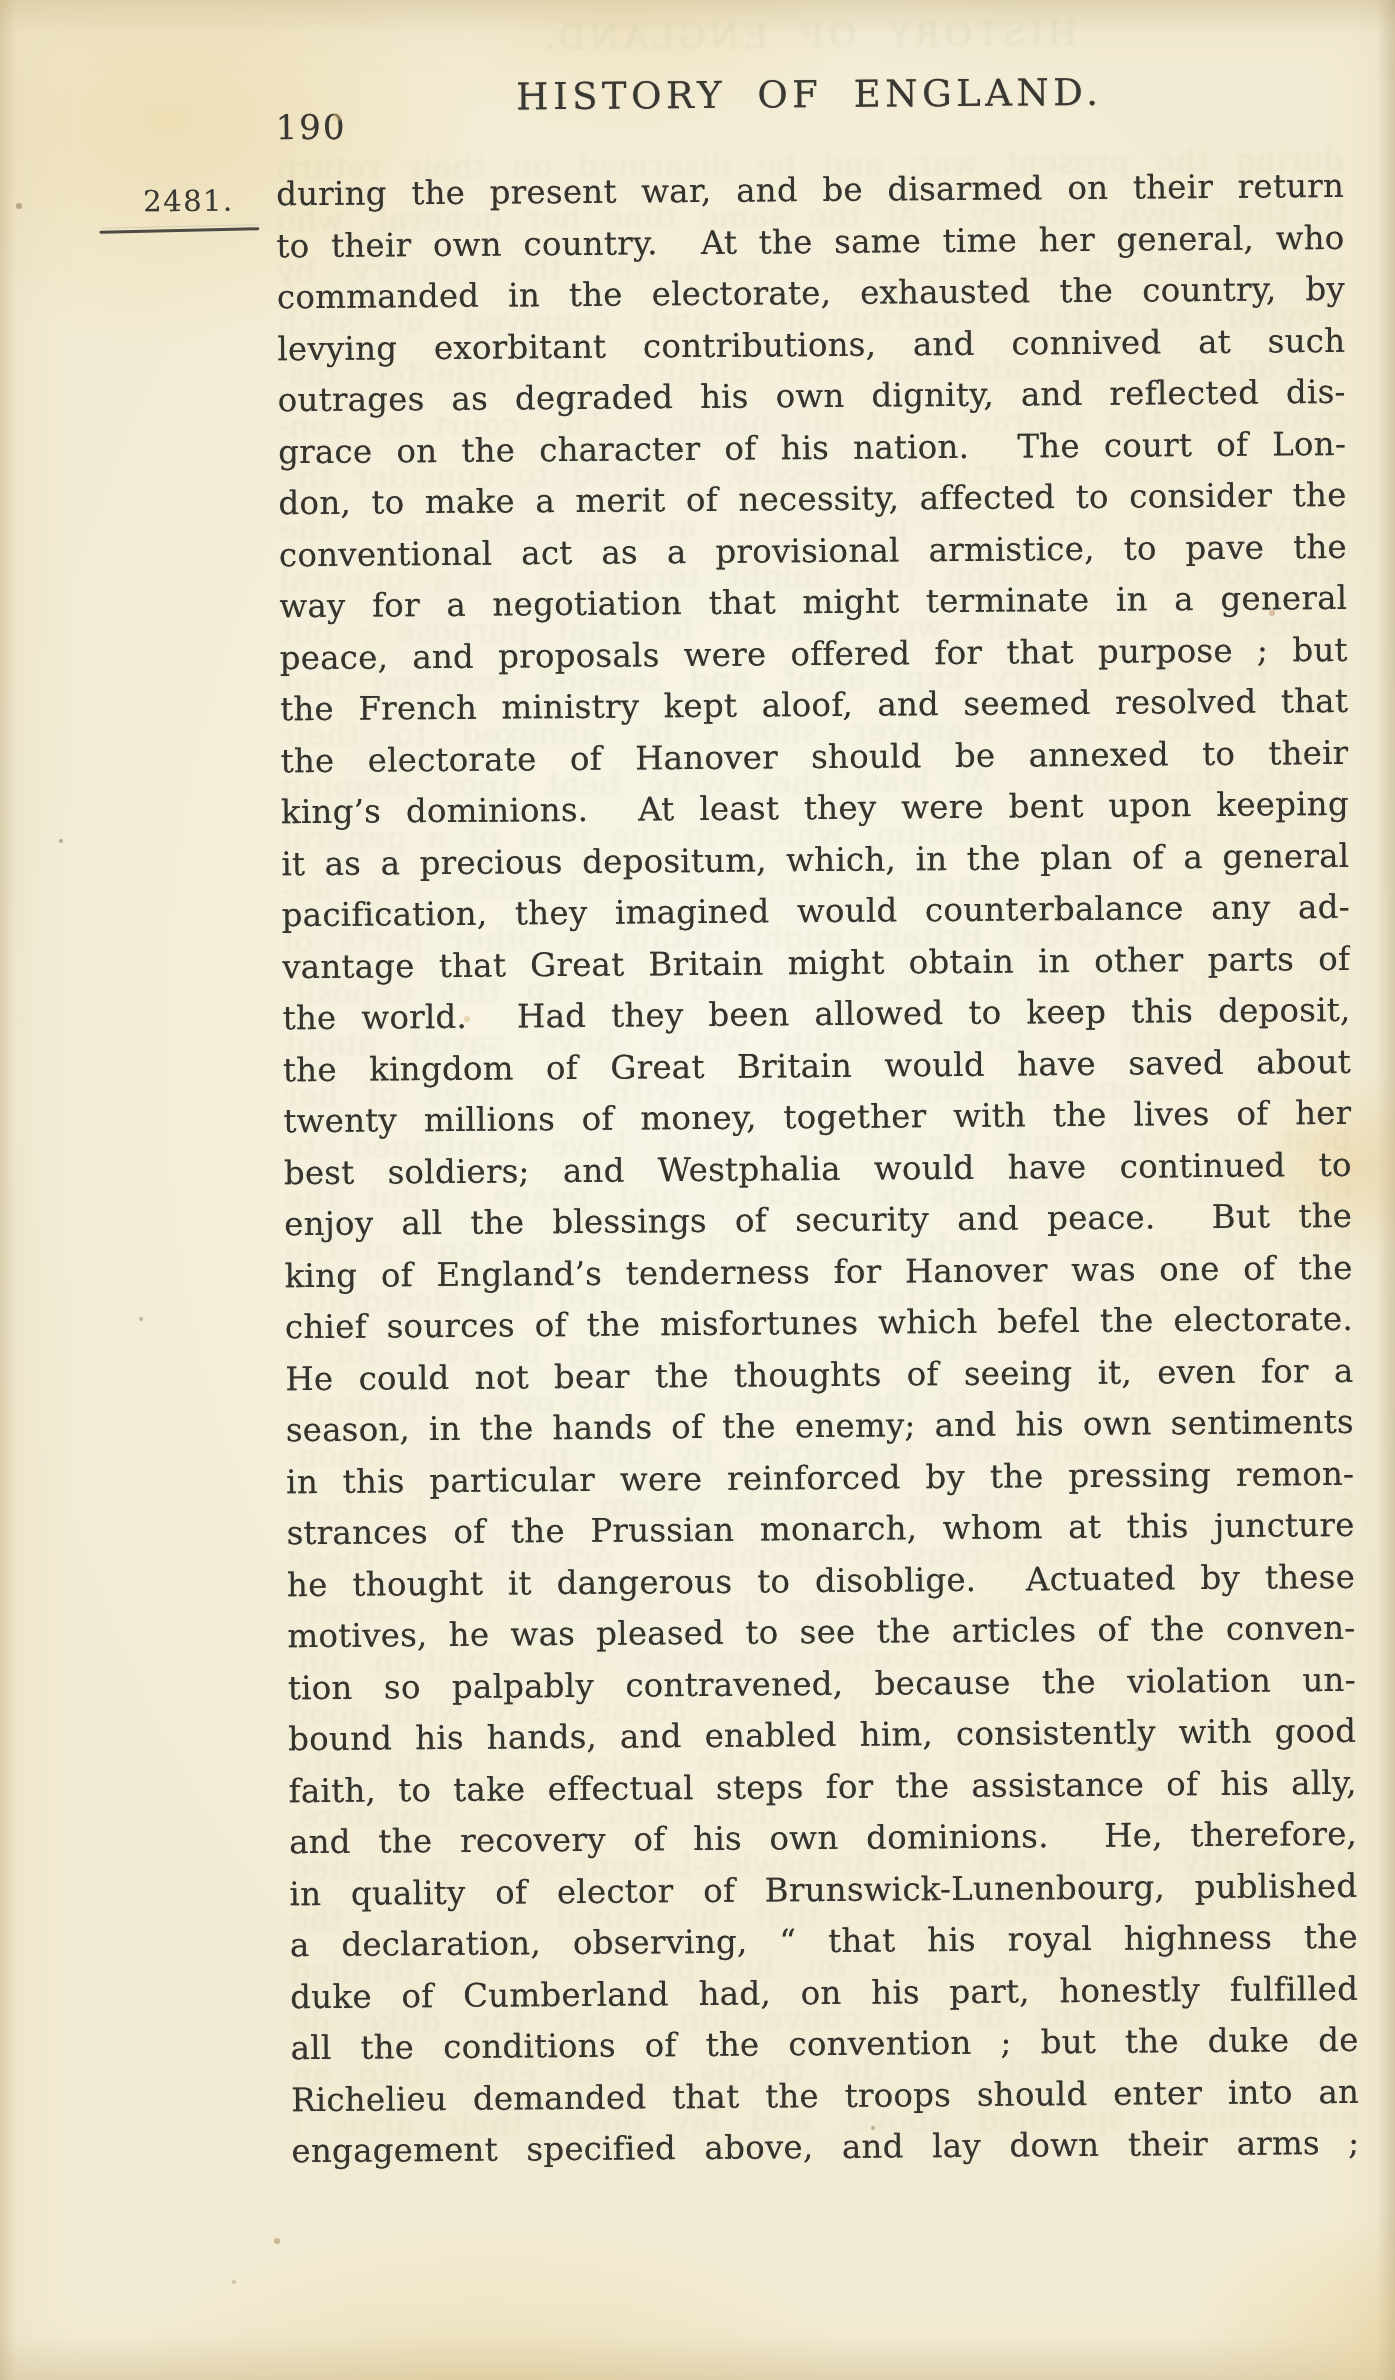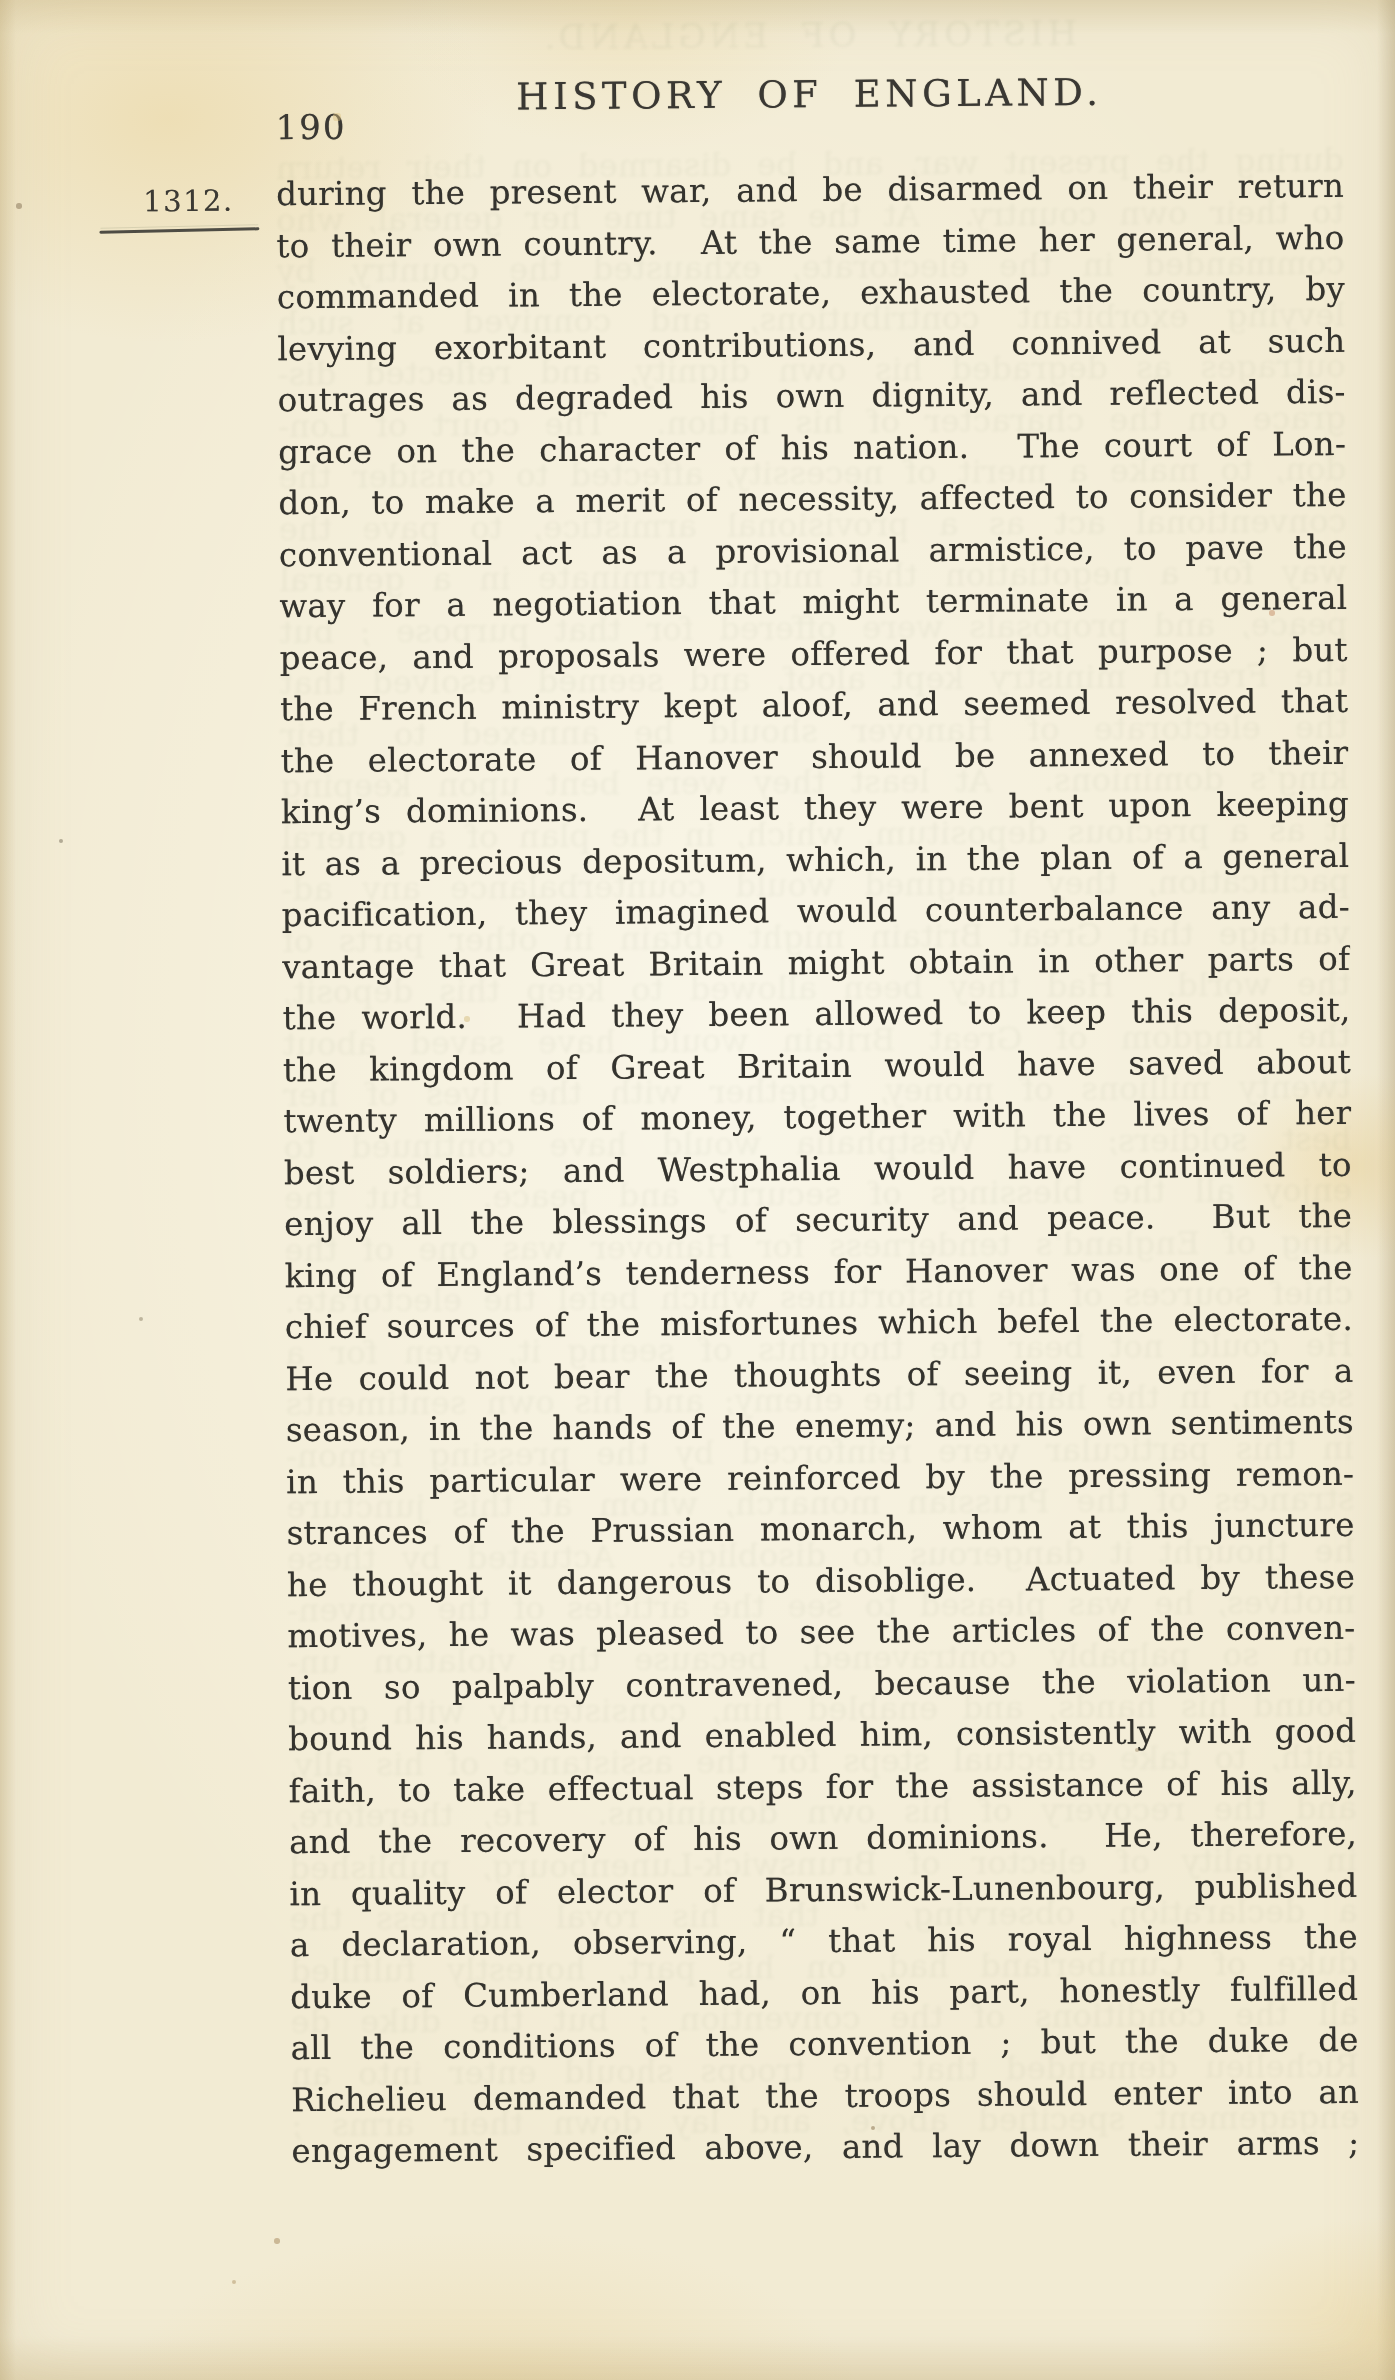--- a/index.html
+++ b/index.html
@@ -137,21 +137,21 @@
         <div class="line">a declaration, observing, “ that his royal highness the</div>
         <div class="line">duke of Cumberland had, on his part, honestly fulfilled</div>
         <div class="line">all the conditions of the convention ; but the duke de</div>
         <div class="line">Richelieu demanded that the troops should enter into an</div>
         <div class="line">engagement specified above, and lay down their arms ;</div>
       </div>
 
     <div class="page-number">190</div>
     <div class="running-title">HISTORY OF ENGLAND.</div>
 
-    <div class="margin-year">1312.</div>
+    <div class="margin-year">2481.</div>
     <div class="year-rule"></div>
 
     <div class="body-text">
 
     <div class="line">during the present war, and be disarmed on their return</div>
         <div class="line">to their own country.  At the same time her general, who</div>
         <div class="line">commanded in the electorate, exhausted the country, by</div>
         <div class="line">levying exorbitant contributions, and connived at such</div>
         <div class="line">outrages as degraded his own dignity, and reflected dis-</div>
         <div class="line">grace on the character of his nation.  The court of Lon-</div>

